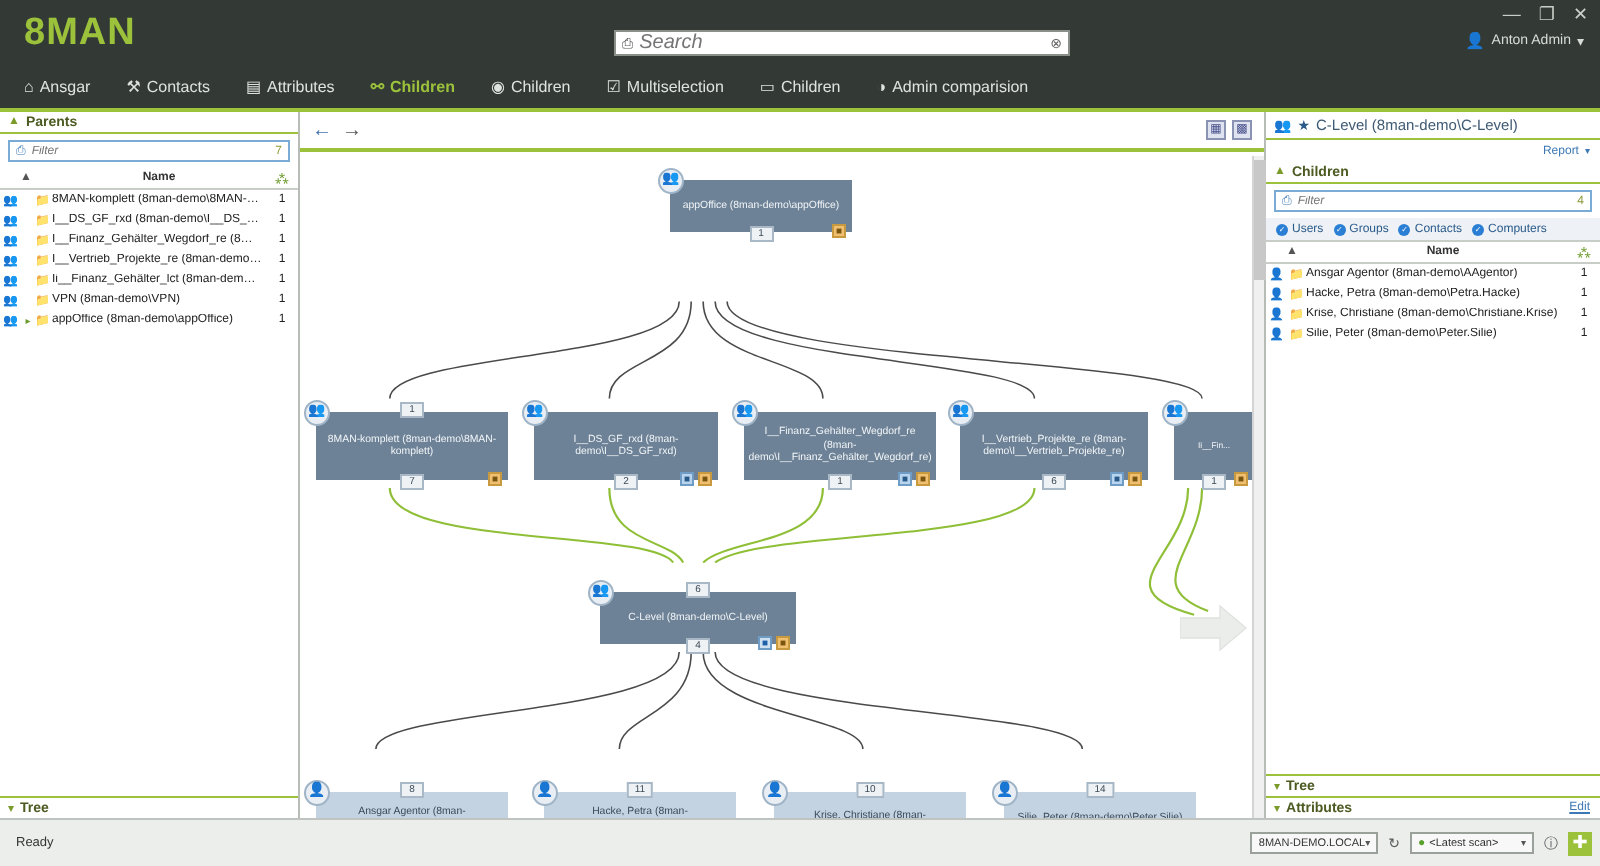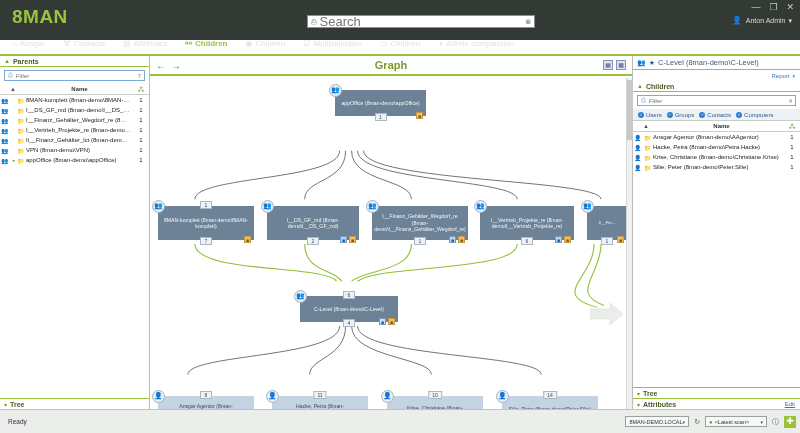--- a/index.html
+++ b/index.html
@@ -7,40 +7,40 @@
     width: 800px; height: 433px;
     font-family: "Liberation Sans", sans-serif;
     font-size: 8px;
     background: #fff;
     overflow: hidden;
   }
   #app { position: relative; width: 800px; height: 433px; }
 
   
   .topbar {
-    position: absolute; left: 0; top: 0; width: 800px; height: 40px;
+    position: absolute; left: 0; top: 0; width: 800px; height: 54px;
     background: #333a35;
   }
   .logo {
     position: absolute; left: 12px; top: 6px;
     color: #9cc23c; font-size: 19px; font-weight: bold;
     letter-spacing: 0.5px;
   }
   .winbtns { position: absolute; right: 6px; top: 2px; display: flex; gap: 9px; }
   .winbtn { color: #c8cdc8; font-size: 9px; line-height: 10px; cursor: pointer; }
 
   .searchwrap {
     position: absolute; left: 307px; top: 15px; width: 228px; height: 13px;
     background: #fff; border: 1px solid #8a8f8a; display: flex; align-items: center;
   }
   .search-icon { margin-left: 3px; color: #555; font-size: 7px; }
   .search-input {
-    flex: 1; border: none; outline: none; font-size: 13px;
+    flex: 1; border: none; outline: none; font-size: 10px;
     font-family: "Liberation Sans", sans-serif;
-    color: #8a8a8a; padding-left: 3px; background: transparent;
+    font-style: italic; color: #8a8a8a; padding-left: 3px; background: transparent;
   }
   .search-clear { margin-right: 3px; color: #666; font-size: 7px; cursor: pointer; }
 
   .user-area {
     position: absolute; right: 8px; top: 16px;
     color: #d8dcd8; font-size: 7px; display: flex; align-items: center; gap: 3px;
   }
   .user-glyph { color: #9cc23c; font-size: 8px; }
 
   
@@ -380,21 +380,20 @@
       <span class="ttl">Tree</span>
     </div>
   </div>
 
   <div class="center">
     <div class="graph-head">
       <div class="navarrows">
         <span class="arrow-back">←</span>
         <span class="arrow-fwd">→</span>
       </div>
-      <div class="graph-title">Graph</div>
       <div class="graph-tools">
         <span class="gtool">▦</span>
         <span class="gtool">▩</span>
       </div>
     </div>
 
     <div class="canvas">
       <svg class="edges" viewBox="0 0 477 355" preserveAspectRatio="none">
 
         <path d="M190,78 C190,110 45,105 45,130" stroke="#4a4a4a" stroke-width="0.8" fill="none"></path>

